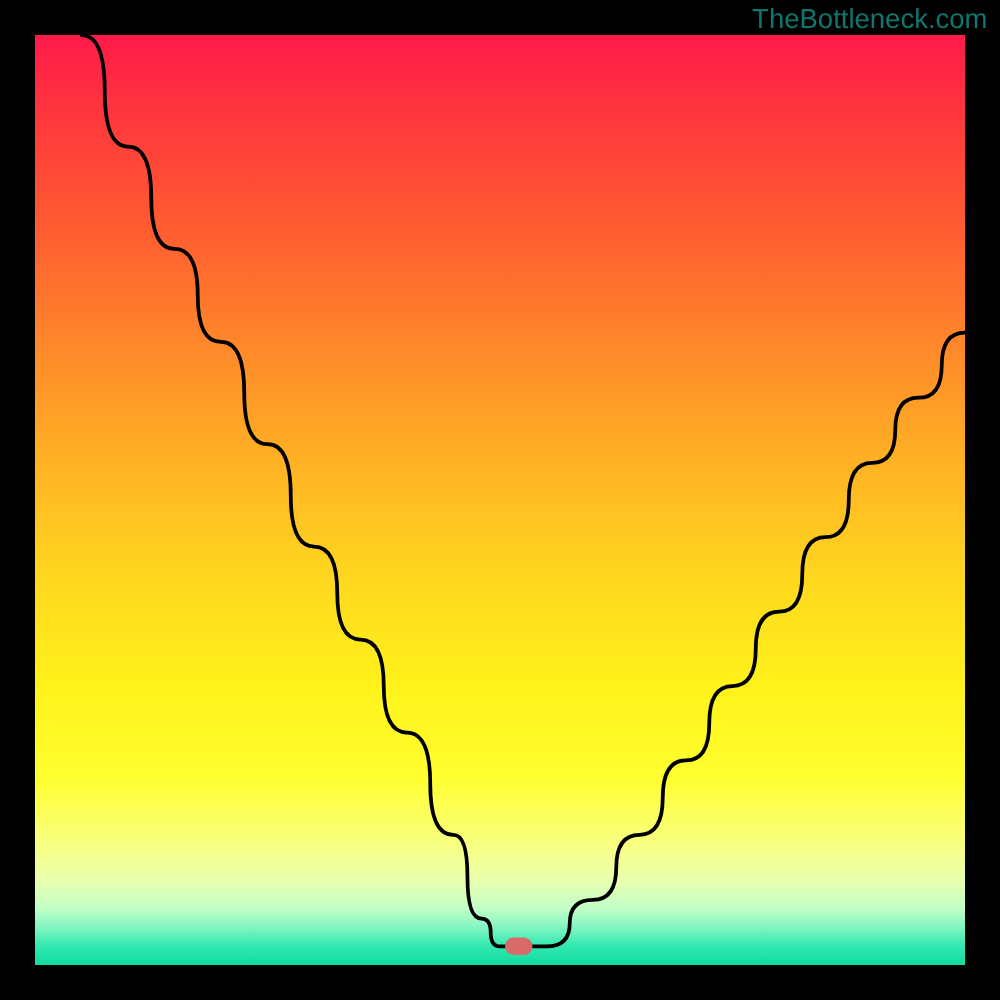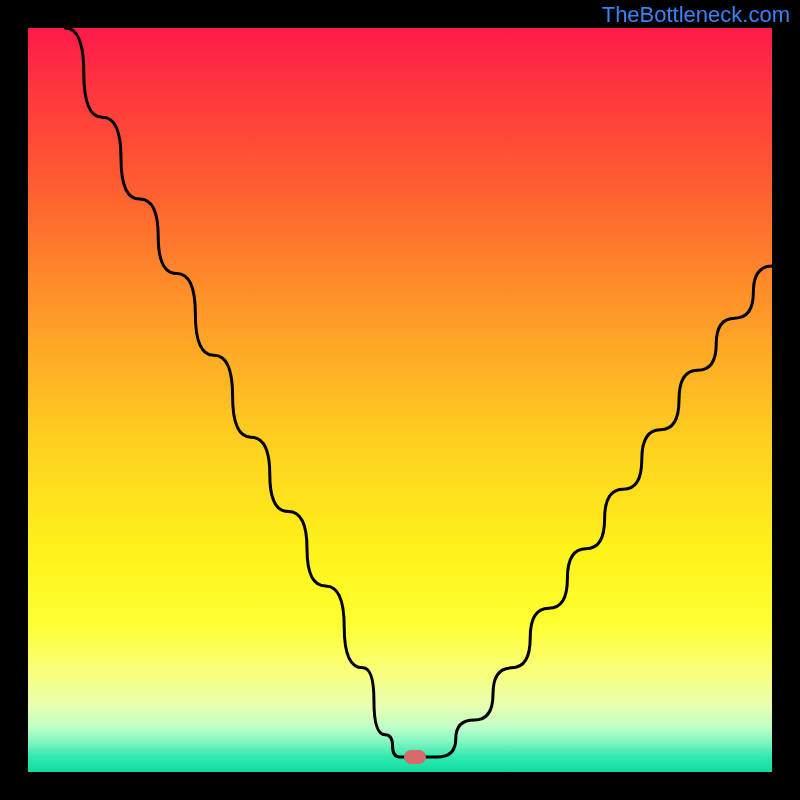--- a/index.html
+++ b/index.html
@@ -8,21 +8,21 @@
     width: 800px;
     height: 800px;
     background: #000;
     position: relative;
     font-family: Arial, sans-serif;
   }
   .watermark {
     position: absolute;
     top: 2px;
     right: 10px;
-    color: #3b82f6;
+    color: #0f766e;
     font-size: 22px;
     z-index: 10;
     text-align: center;
   }
   .plot-area {
     position: absolute;
     left: 28px;
     top: 28px;
     width: 744px;
     height: 744px;

